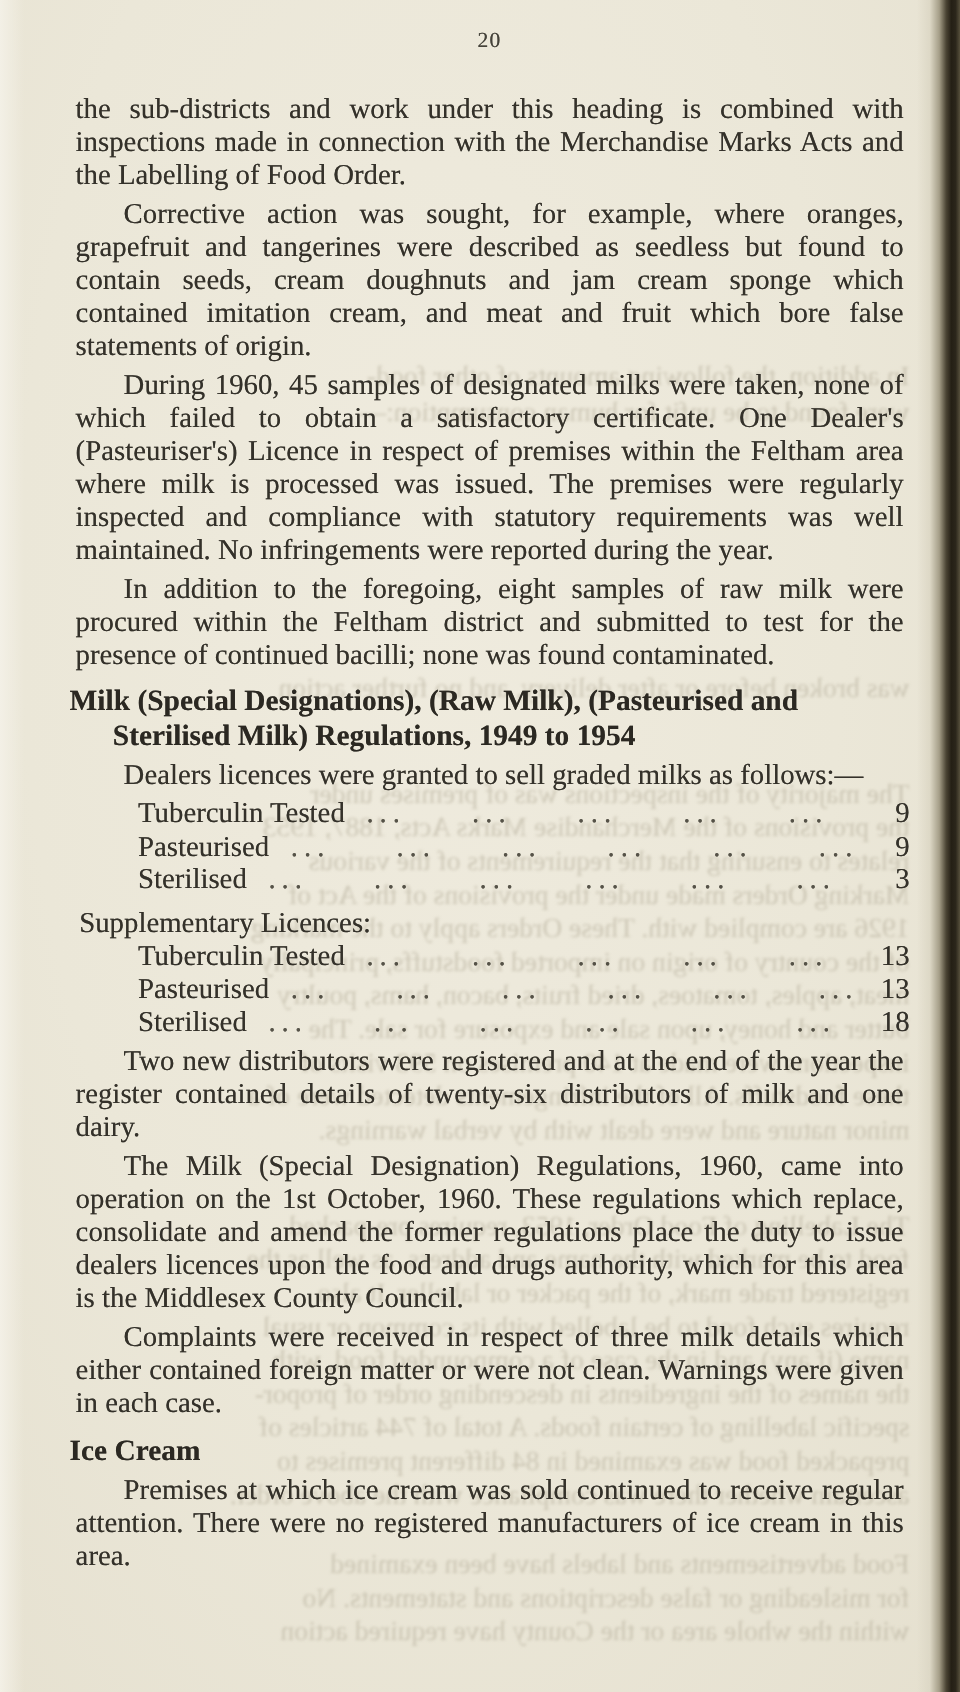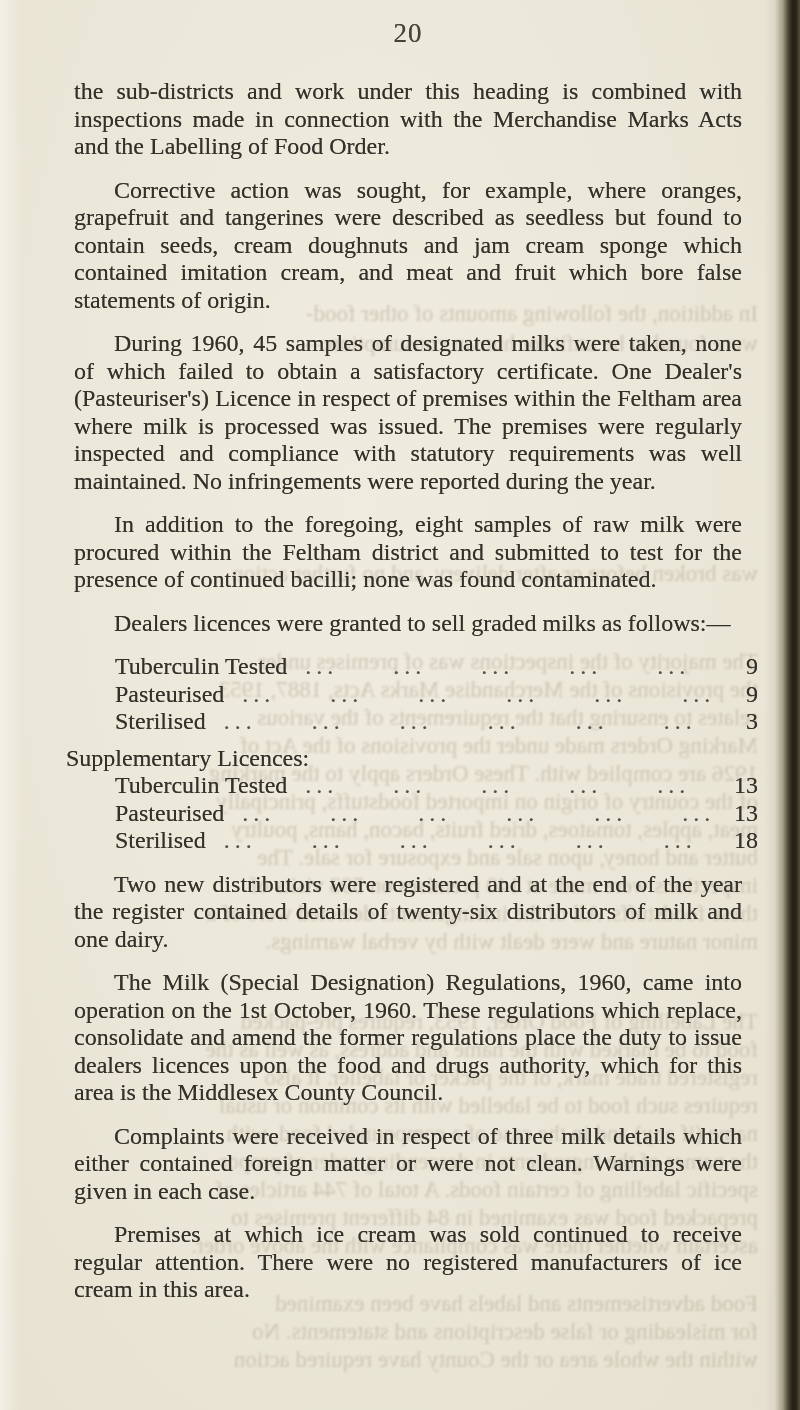--- a/index.html
+++ b/index.html
@@ -34,24 +34,24 @@
     text-align:left;
   }
   .content{
     position:relative;
     width:700px;margin-left:58px;padding-top:20px;
     font-size:24px;line-height:27.5px;
     text-align:justify;
     text-shadow:0 0 .5px rgba(40,38,30,.65);
   }
   .page-number{
-    text-align:center;font-size:27px;line-height:26px;
+    text-align:center;font-size:18px;line-height:26px;
     margin:0 0 32px 0;color:#45423a;letter-spacing:1px;
   }
-  .content p{margin:16px;text-indent:40px;}
+  .content p{margin:5px;text-indent:40px;}
   .content p.noindent{text-indent:0;}
   .section-heading{
     font-size:24.5px;line-height:29px;font-weight:700;color:#2b2822;
     margin:9px 0 5px 0;
     padding-left:36px;text-indent:-36px;
     text-align:left;
   }
   .ice-heading{margin:11px 0 4px 0;padding-left:0;text-indent:0;}
   .licence-list{margin:0;padding:0;font-family:Liberation Serif, serif;}
   .lic-row{
@@ -105,20 +105,21 @@
 
   <div class="content">
 
     <div class="page-number">20</div>
 
     <p class="noindent">the sub-districts and work under this heading is combined with inspections made in connection with the Merchandise Marks Acts and the Labelling of Food Order.</p>
     <p>Corrective action was sought, for example, where oranges, grapefruit and tangerines were described as seedless but found to contain seeds, cream doughnuts and jam cream sponge which contained imitation cream, and meat and fruit which bore false statements of origin.</p>
     <p>During 1960, 45 samples of designated milks were taken, none of which failed to obtain a satisfactory certificate. One Dealer's (Pasteuriser's) Licence in respect of premises within the Feltham area where milk is processed was issued. The premises were regularly inspected and compliance with statutory requirements was well maintained. No infringements were reported during the year.</p>
     <p>In addition to the foregoing, eight samples of raw milk were procured within the Feltham district and submitted to test for the presence of continued bacilli; none was found contaminated.</p>
 
+    <div class="section-heading">Milk (Special Designations), (Raw Milk), (Pasteurised and Sterilised Milk) Regulations, 1949 to 1954</div>
 
     <p>Dealers licences were granted to sell graded milks as follows:—</p>
 
     <div class="licence-list">
       <div id="dealers-rows">
           <div class="lic-row">
             <span class="lic-label">Tuberculin Tested</span>
             <span class="leader">...&nbsp;&nbsp;&nbsp;&nbsp;&nbsp;...&nbsp;&nbsp;&nbsp;&nbsp;&nbsp;...&nbsp;&nbsp;&nbsp;&nbsp;&nbsp;...&nbsp;&nbsp;&nbsp;&nbsp;&nbsp;...&nbsp;&nbsp;&nbsp;&nbsp;&nbsp;...&nbsp;&nbsp;&nbsp;&nbsp;&nbsp;...&nbsp;&nbsp;&nbsp;&nbsp;&nbsp;...&nbsp;&nbsp;&nbsp;&nbsp;&nbsp;...&nbsp;&nbsp;&nbsp;&nbsp;&nbsp;...&nbsp;&nbsp;&nbsp;&nbsp;&nbsp;...&nbsp;&nbsp;&nbsp;&nbsp;&nbsp;...&nbsp;&nbsp;&nbsp;&nbsp;&nbsp;</span>
             <span class="lic-value">9</span>
           </div>
@@ -150,20 +151,21 @@
             <span class="leader">...&nbsp;&nbsp;&nbsp;&nbsp;&nbsp;...&nbsp;&nbsp;&nbsp;&nbsp;&nbsp;...&nbsp;&nbsp;&nbsp;&nbsp;&nbsp;...&nbsp;&nbsp;&nbsp;&nbsp;&nbsp;...&nbsp;&nbsp;&nbsp;&nbsp;&nbsp;...&nbsp;&nbsp;&nbsp;&nbsp;&nbsp;...&nbsp;&nbsp;&nbsp;&nbsp;&nbsp;...&nbsp;&nbsp;&nbsp;&nbsp;&nbsp;...&nbsp;&nbsp;&nbsp;&nbsp;&nbsp;...&nbsp;&nbsp;&nbsp;&nbsp;&nbsp;...&nbsp;&nbsp;&nbsp;&nbsp;&nbsp;...&nbsp;&nbsp;&nbsp;&nbsp;&nbsp;</span>
             <span class="lic-value">18</span>
           </div>
         </div>
     </div>
 
     <p>Two new distributors were registered and at the end of the year the register contained details of twenty-six distributors of milk and one dairy.</p>
     <p>The Milk (Special Designation) Regulations, 1960, came into operation on the 1st October, 1960. These regulations which replace, consolidate and amend the former regulations place the duty to issue dealers licences upon the food and drugs authority, which for this area is the Middlesex County Council.</p>
     <p>Complaints were received in respect of three milk details which either contained foreign matter or were not clean. Warnings were given in each case.</p>
 
+    <div class="section-heading ice-heading">Ice Cream</div>
 
     <p>Premises at which ice cream was sold continued to receive regular attention. There were no registered manufacturers of ice cream in this area.</p>
 
   </div>
 
   <div class="left-light"></div>
   <div class="edge-band"></div>
 
 </div>
 

